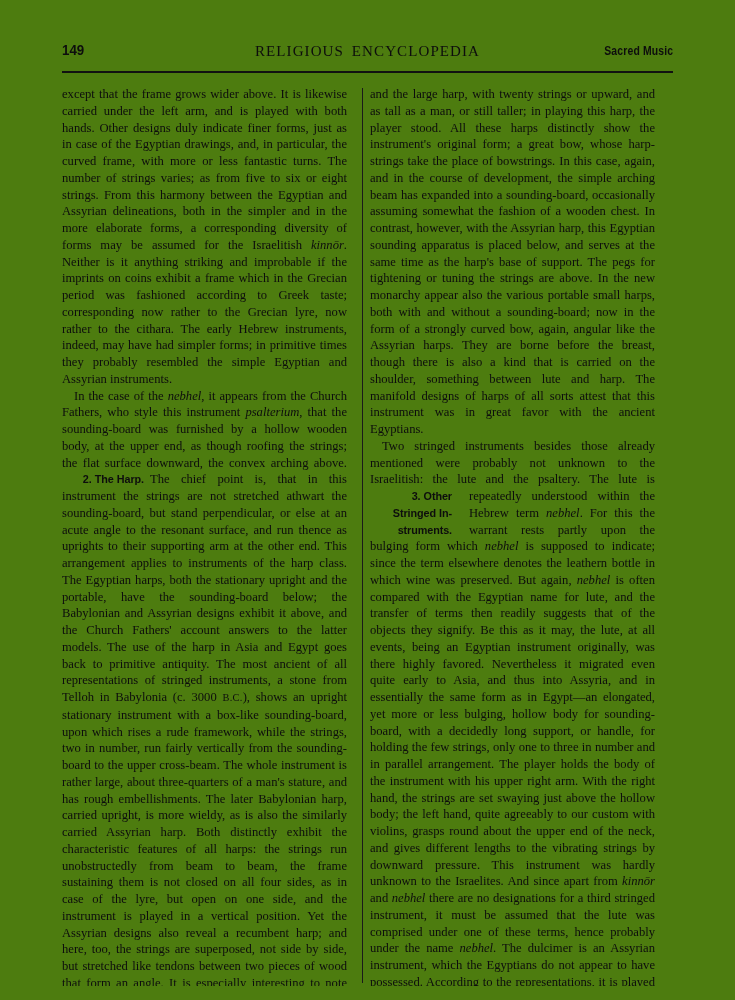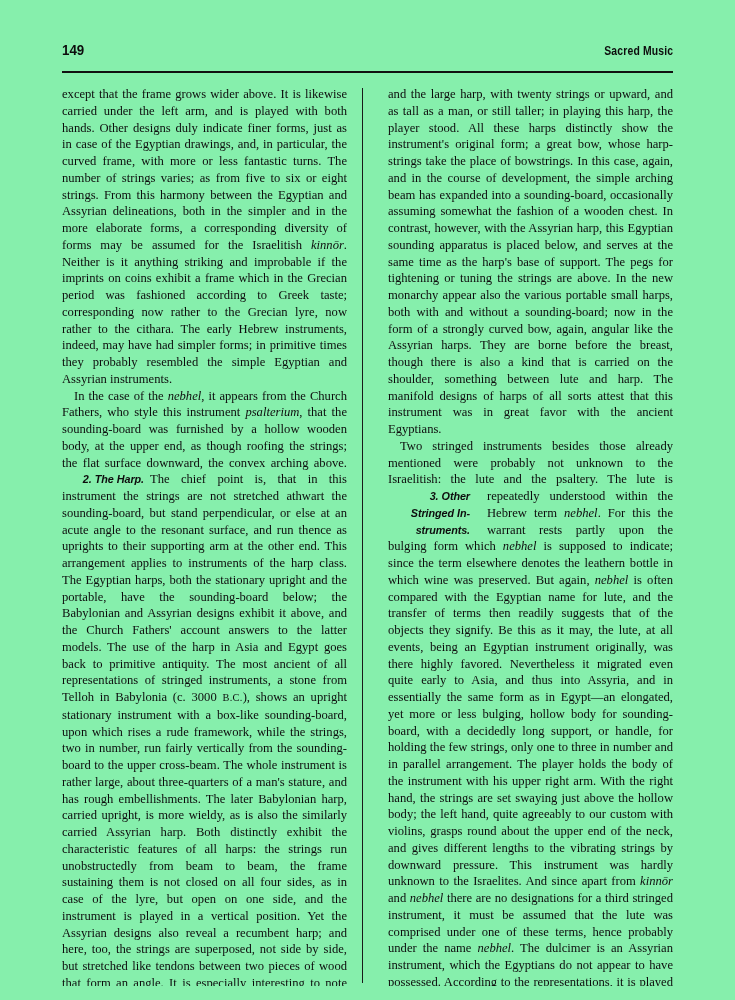--- a/index.html
+++ b/index.html
@@ -16,21 +16,21 @@
     font-family: "Liberation Serif", "DejaVu Serif", serif;
     color: #0d0d0d;
     -webkit-font-smoothing: none;
   }
 
   #page {
     position: absolute;
     left: 0; top: 0;
     width: 735px;
     height: 1000px;
-    background: #86efac;
+    background: #4d7c0f;
   }
 
   
   #header {
     position: absolute;
     left: 62px;
     top: 42px;
     width: 611px;
     height: 22px;
   }
@@ -85,21 +85,21 @@
     height: 900px;
   }
   .col {
     position: absolute;
     top: 0;
     width: 285px;
     height: 900px;
     overflow: hidden;
   }
   .col.left  { left: 0; }
-  .col.right { left: 326px; }
+  .col.right { left: 308px; }
 
   #divider {
     position: absolute;
     left: 300px;
     top: 2px;
     width: 1px;
     height: 895px;
     background: #1a1a1a;
   }
 
@@ -113,21 +113,20 @@
     word-spacing: 0.2px;
   }
   p.body.indent { text-indent: 12px; }
 
   i, em { }
   .sc { font-size: 0.82em; letter-spacing: 0.3px; }
 
   
   .sidenote-block {
     position: relative;
-    font-style: italic;
   }
   .sidenote {
     position: absolute;
     left: 0;
     width: 82px;
     font-family: "Liberation Sans", sans-serif;
     font-weight: bold;
     font-size: 11.4px;
     line-height: 16.75px;
     text-align: right;
@@ -138,20 +137,21 @@
   .sidenote.l2 { top: 0; }
   .sidenote.r3 { top: 0; }
 </style>
 </head>
 <body>
 
 <div id="page">
 
   <div id="header">
     <span class="folio">149</span>
+    <span class="runhead">RELIGIOUS ENCYCLOPEDIA</span>
     <span class="section">Sacred Music</span>
   </div>
 
   <div id="rule"></div>
 
   <div id="columns">
 
     <div id="divider"></div>
 
     <div class="col left">

